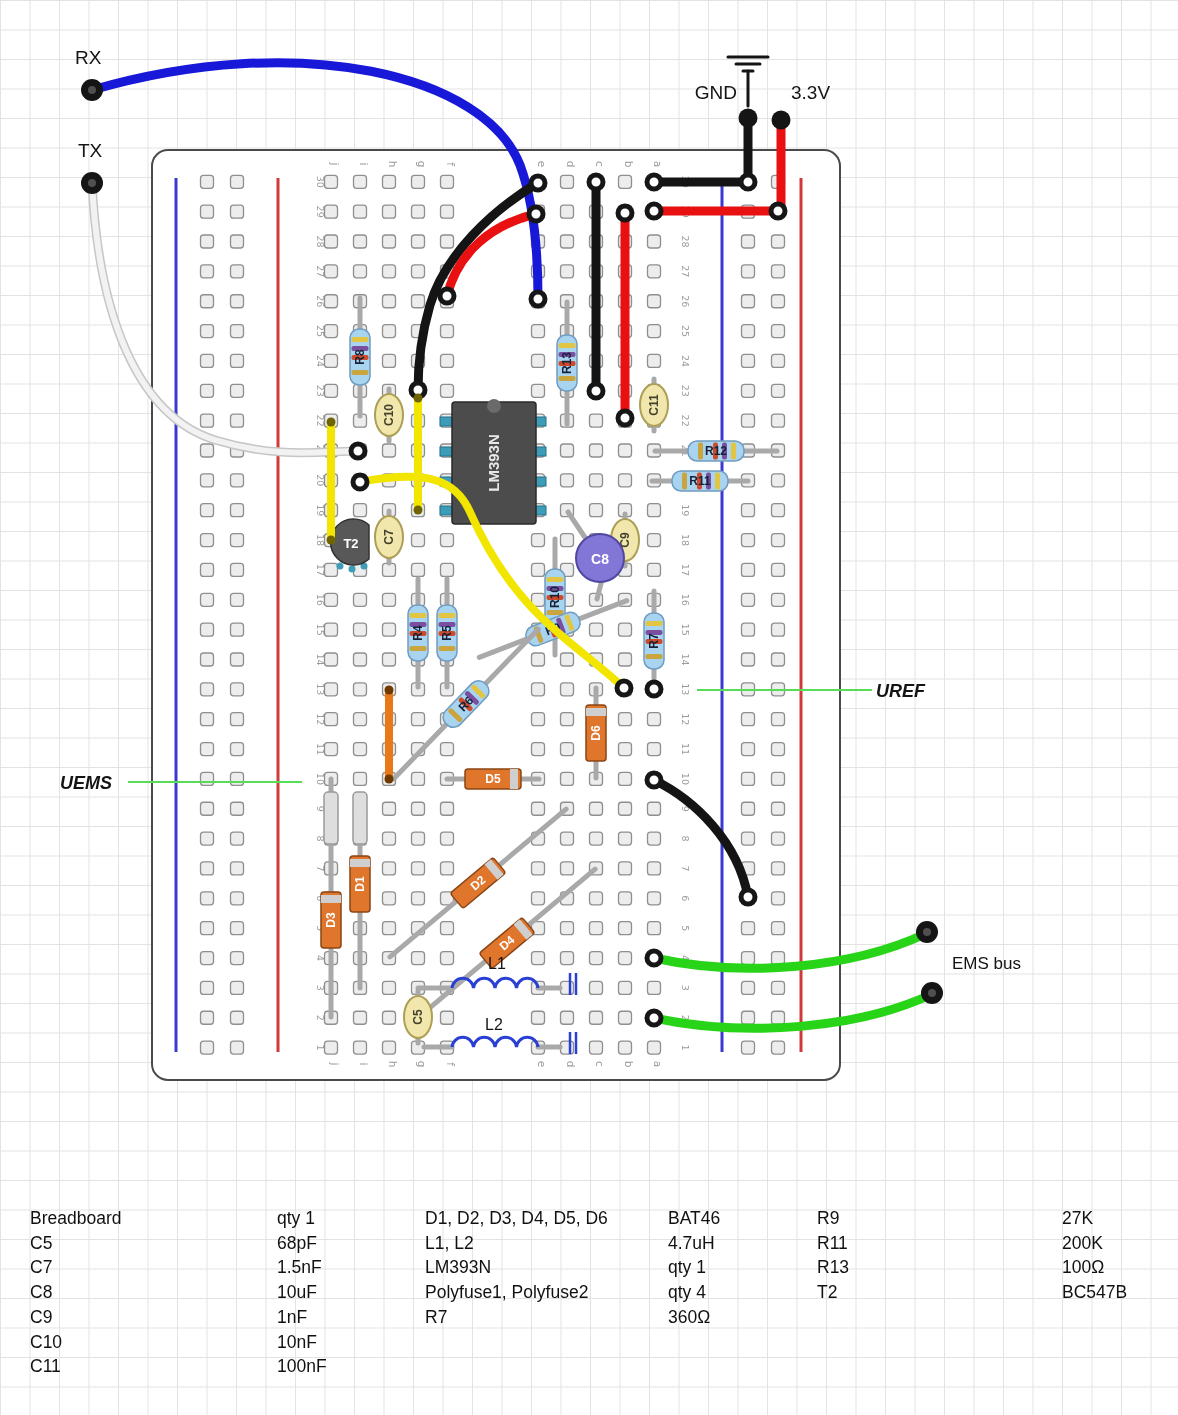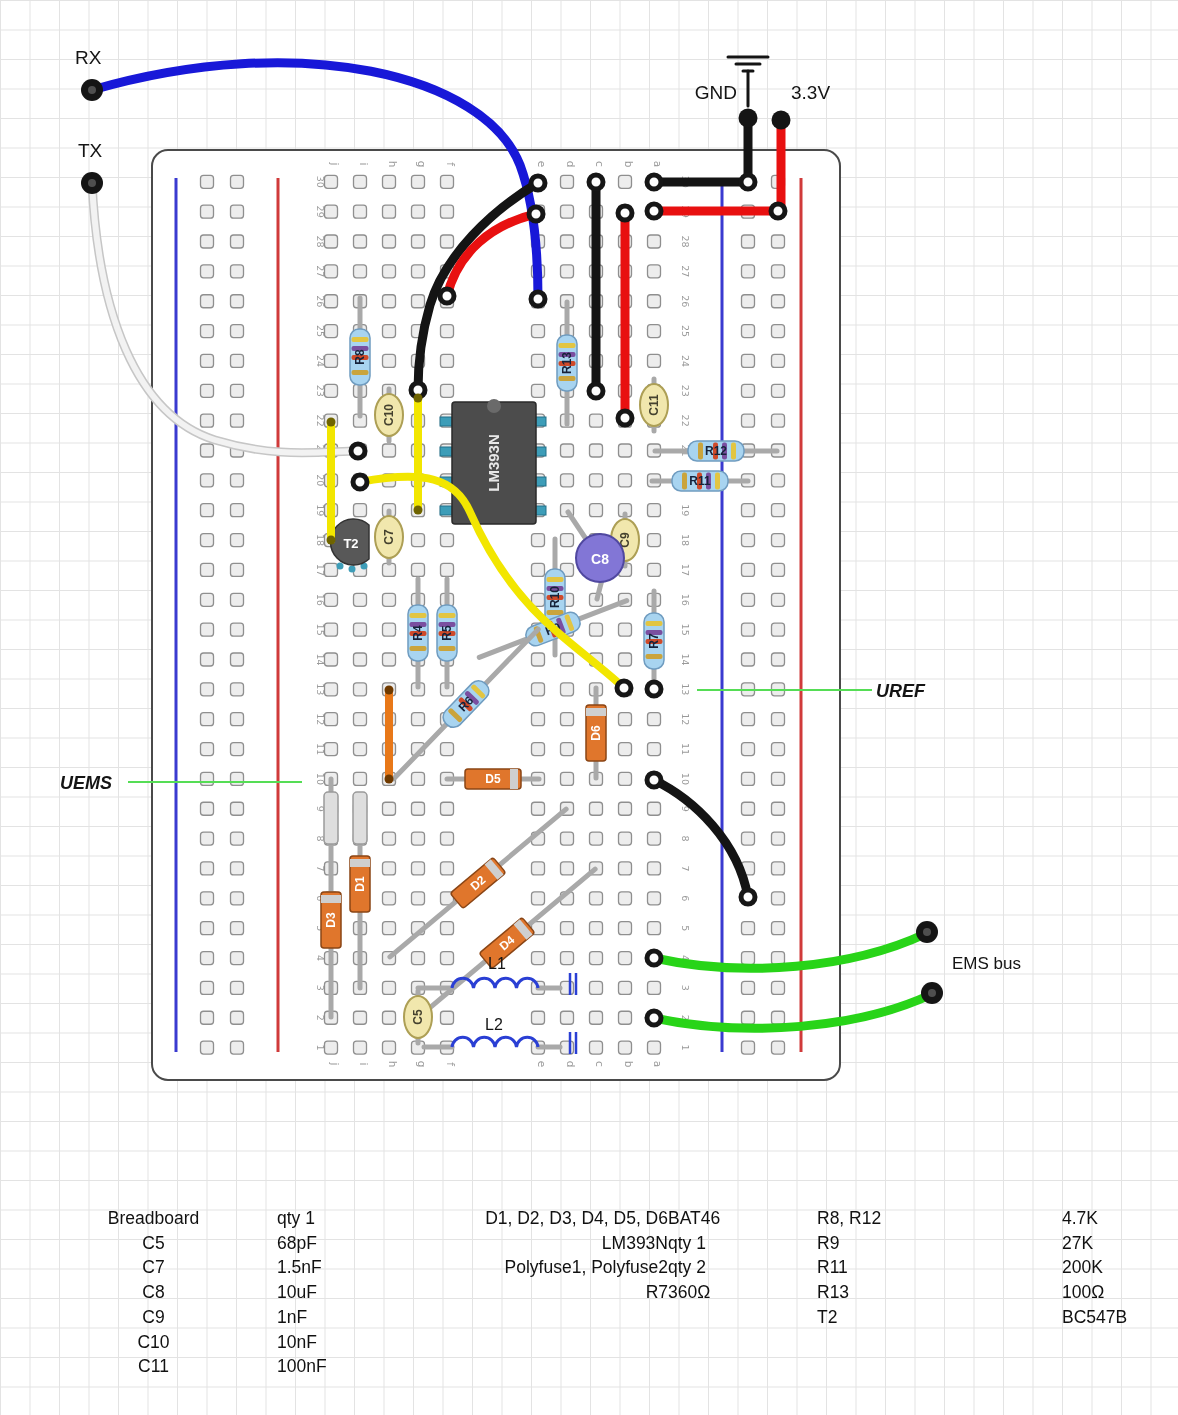--- a/index.html
+++ b/index.html
@@ -47,22 +47,22 @@
   .t2-body{fill:#585858;stroke:#333;stroke-width:1.5;}
   .t2-pin{fill:#3d9db8;}
   .white-label{fill:#ffffff;font-weight:bold;text-anchor:middle;}
   .c8-body{fill:#8276d6;stroke:#5048a0;stroke-width:2;}
   .coil{stroke:#2a3fd4;stroke-width:3;fill:none;}
   .coil-tick{stroke:#2a3fd4;stroke-width:2.5;}
   .l-label{font-size:16px;fill:#141414;text-anchor:middle;}
   .poly-body{fill:#dedede;stroke:#9a9a9a;stroke-width:1.5;}
   .plist-col{position:absolute;font-size:17.5px;color:#111;}
   .plist-row{display:flex;line-height:24.7px;white-space:nowrap;}
-  .c1 .plist-name{flex:0 0 247px;text-align:center;}
-  .c2 .plist-name{flex:0 0 243px;text-align:right;}
+  .c1 .plist-name{flex:0 0 247px;}
+  .c2 .plist-name{flex:0 0 243px;}
   .c3 .plist-name{flex:0 0 245px;}
 </style>
 </head>
 <body>
 
 <div class="page">
 <svg width="1178" height="1185" viewBox="0 0 1178 1185">
 
   <rect class="board" x="152" y="150" width="688" height="930" rx="16"></rect>
   <line class="rail-blue" x1="176" y1="178" x2="176" y2="1052"></line>
@@ -896,37 +896,37 @@
           <span class="plist-name">C11</span>
           <span class="plist-value">100nF</span>
         </div>
       </div>
   <div class="plist-col c2" id="plist-col2" style="left:425px;top:1206px;width:390px;">
         <div class="plist-row">
           <span class="plist-name">D1, D2, D3, D4, D5, D6</span>
           <span class="plist-value">BAT46</span>
         </div>
         <div class="plist-row">
+          <span class="plist-name">L1, L2</span>
+          <span class="plist-value">4.7uH</span>
+        </div>
+        <div class="plist-row">
           <span class="plist-name">LM393N</span>
           <span class="plist-value">qty 1</span>
         </div>
         <div class="plist-row">
           <span class="plist-name">Polyfuse1, Polyfuse2</span>
-          <span class="plist-value">qty 2</span>
+          <span class="plist-value">qty 4</span>
         </div>
         <div class="plist-row">
           <span class="plist-name">R7</span>
           <span class="plist-value">360Ω</span>
         </div>
       </div>
   <div class="plist-col c3" id="plist-col3" style="left:817px;top:1206px;width:345px;">
-        <div class="plist-row">
-          <span class="plist-name">R8, R12</span>
-          <span class="plist-value">4.7K</span>
-        </div>
         <div class="plist-row">
           <span class="plist-name">R9</span>
           <span class="plist-value">27K</span>
         </div>
         <div class="plist-row">
           <span class="plist-name">R11</span>
           <span class="plist-value">200K</span>
         </div>
         <div class="plist-row">
           <span class="plist-name">R13</span>

